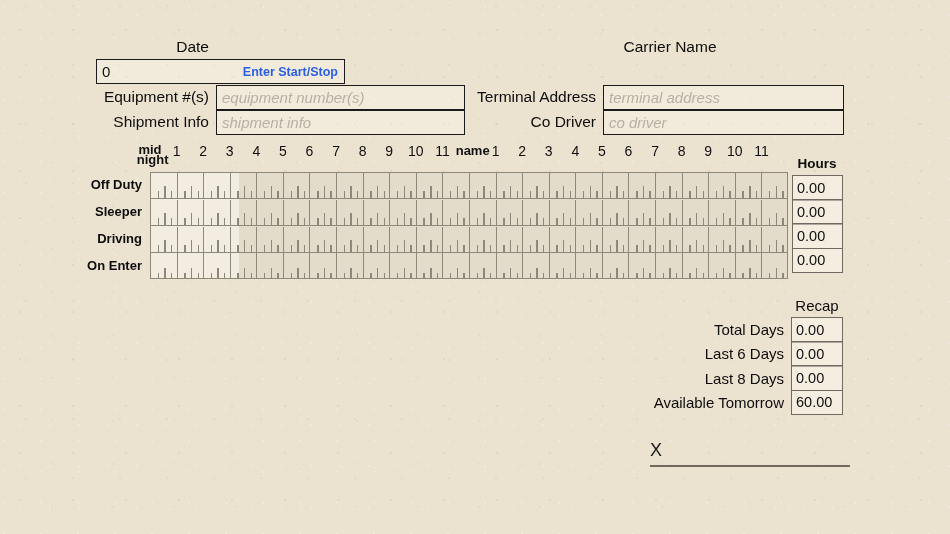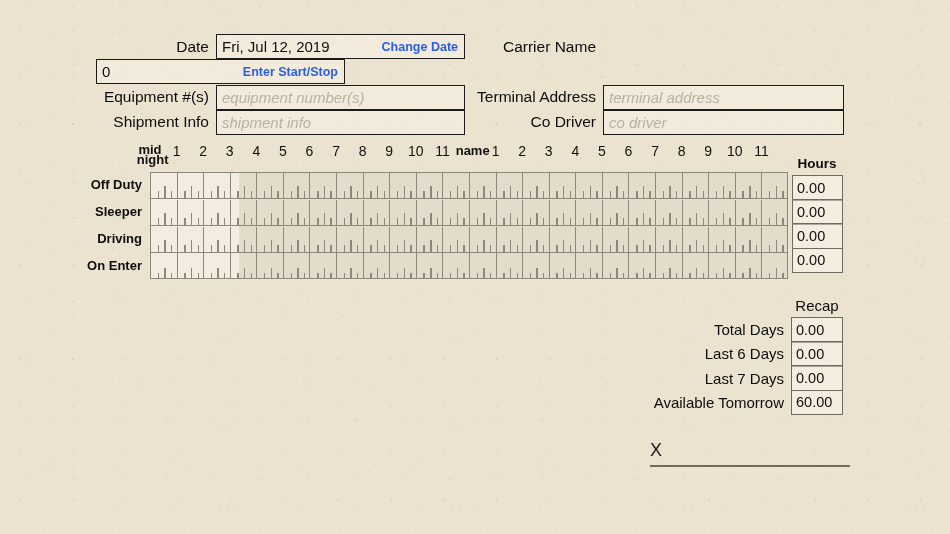--- a/index.html
+++ b/index.html
@@ -128,24 +128,20 @@
     position:absolute; left:0; top:25px; width:200px; height:2.2px;
     background:#6f6a5c;
   }
 </style>
 </head>
 <body>
 
 <div class="form-col" id="left-form" style="left: 0px; top: 0px;">
     <div class="form-row" style="left: 96px; top: 34px; width: 369px;">
       <div class="fld-label" style="width: 120px;">Date</div>
-      <div class="fld-box stackedtop" style="width: 249px;">
-        <span class="fld-value">Fri, Jul 12, 2019</span>
-        <span class="fld-action">Change Date</span>
-      </div>
     </div>
     <div class="form-row" style="left: 96px; top: 59.3px; width: 369px;">
       <div class="fld-box stackedmid" style="width: 249px;">
         <span class="fld-value">0</span>
         <span class="fld-action">Enter Start/Stop</span>
       </div>
     </div>
     <div class="form-row" style="left: 96px; top: 84.6px; width: 369px;">
       <div class="fld-label" style="width: 120px;">Equipment #(s)</div>
       <div class="fld-box stackedmid" style="width: 249px;">
@@ -154,21 +150,21 @@
     </div>
     <div class="form-row" style="left: 96px; top: 109.9px; width: 369px;">
       <div class="fld-label" style="width: 120px;">Shipment Info</div>
       <div class="fld-box stackedbot" style="width: 249px;">
         <span class="fld-placeholder">shipment info</span>
       </div>
     </div>
   </div>
 
 <div class="form-col" id="right-form" style="left: 0px; top: 0px;">
-    <div class="form-row" style="left: 463px; top: 34px; width: 381px;">
+    <div class="form-row" style="left: 463px; top: 34px; width: 381px; justify-content: center;">
       <div class="fld-label" style="width: 140px;">Carrier Name</div>
     </div>
     <div class="form-row" style="left: 463px; top: 59.3px; width: 381px;">
     </div>
     <div class="form-row" style="left: 463px; top: 84.6px; width: 381px;">
       <div class="fld-label" style="width: 140px;">Terminal Address</div>
       <div class="fld-box stackedmid" style="width: 241px;">
         <span class="fld-placeholder">terminal address</span>
       </div>
     </div>
@@ -721,21 +717,21 @@
 <div id="recap-col">
     <div class="recap-row">
       <div class="recap-label">Total Days</div>
       <div class="recap-box">0.00</div>
     </div>
     <div class="recap-row">
       <div class="recap-label">Last 6 Days</div>
       <div class="recap-box">0.00</div>
     </div>
     <div class="recap-row">
-      <div class="recap-label">Last 7 Days</div>
+      <div class="recap-label">Last 8 Days</div>
       <div class="recap-box">0.00</div>
     </div>
     <div class="recap-row">
       <div class="recap-label">Available Tomorrow</div>
       <div class="recap-box">60.00</div>
     </div>
   </div>
 
 <div id="signature">
   <div id="sig-x">X</div>

